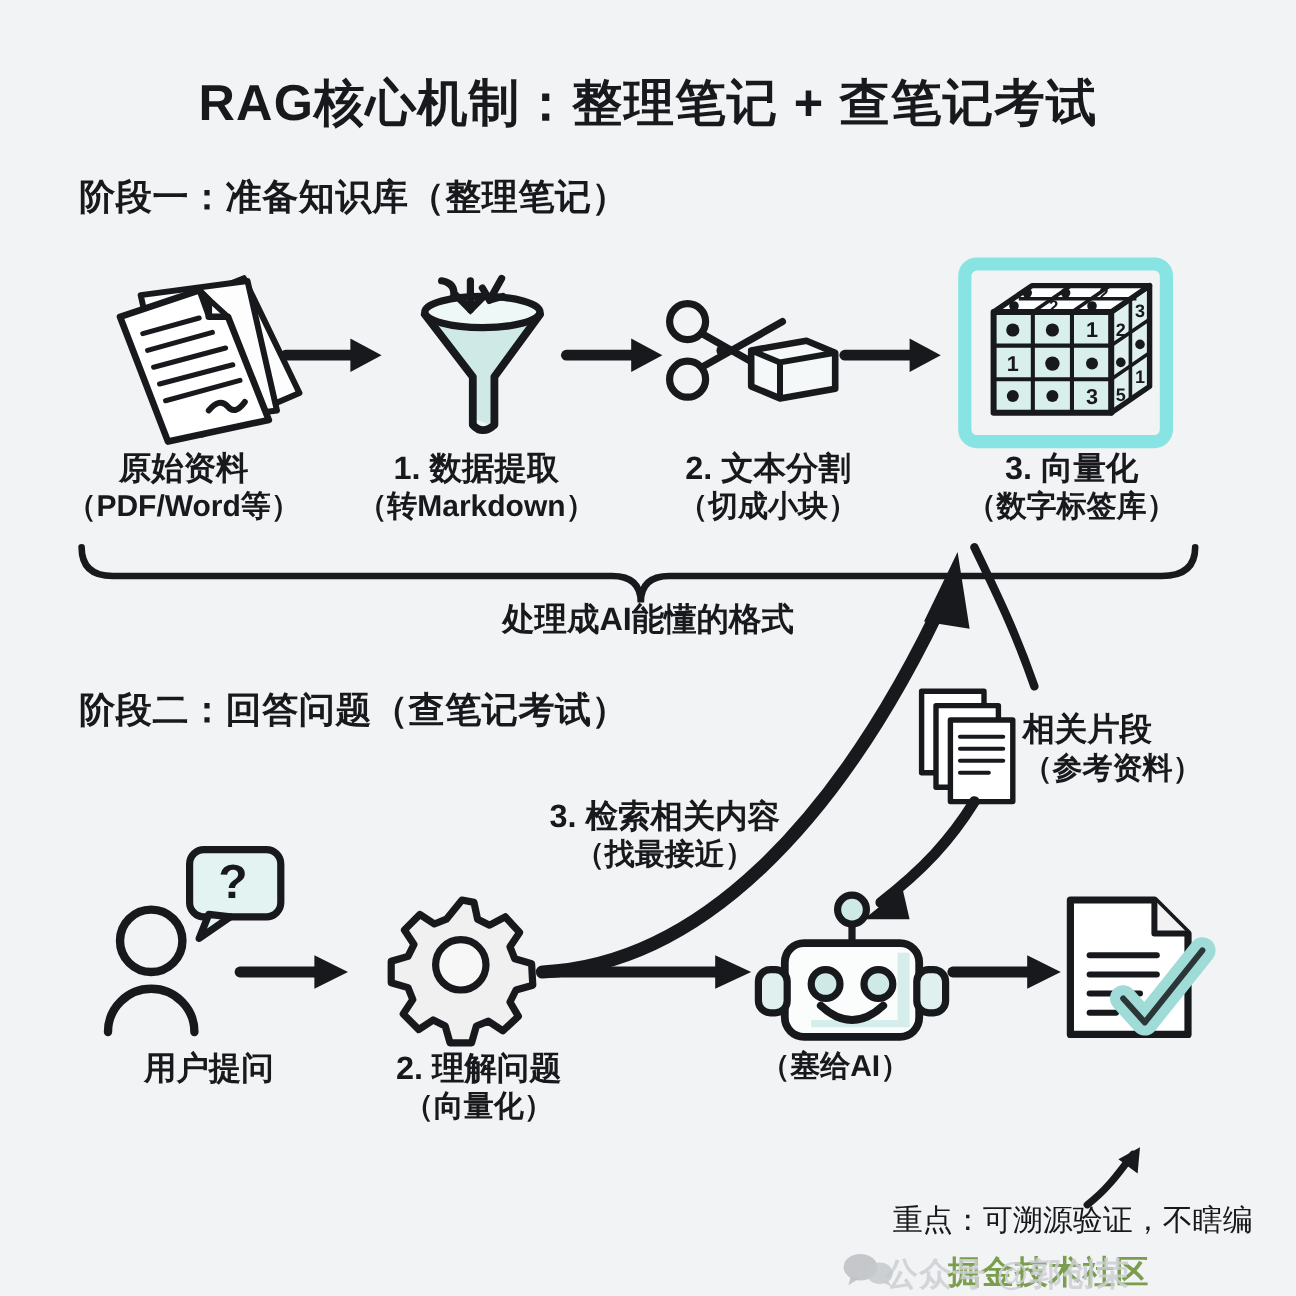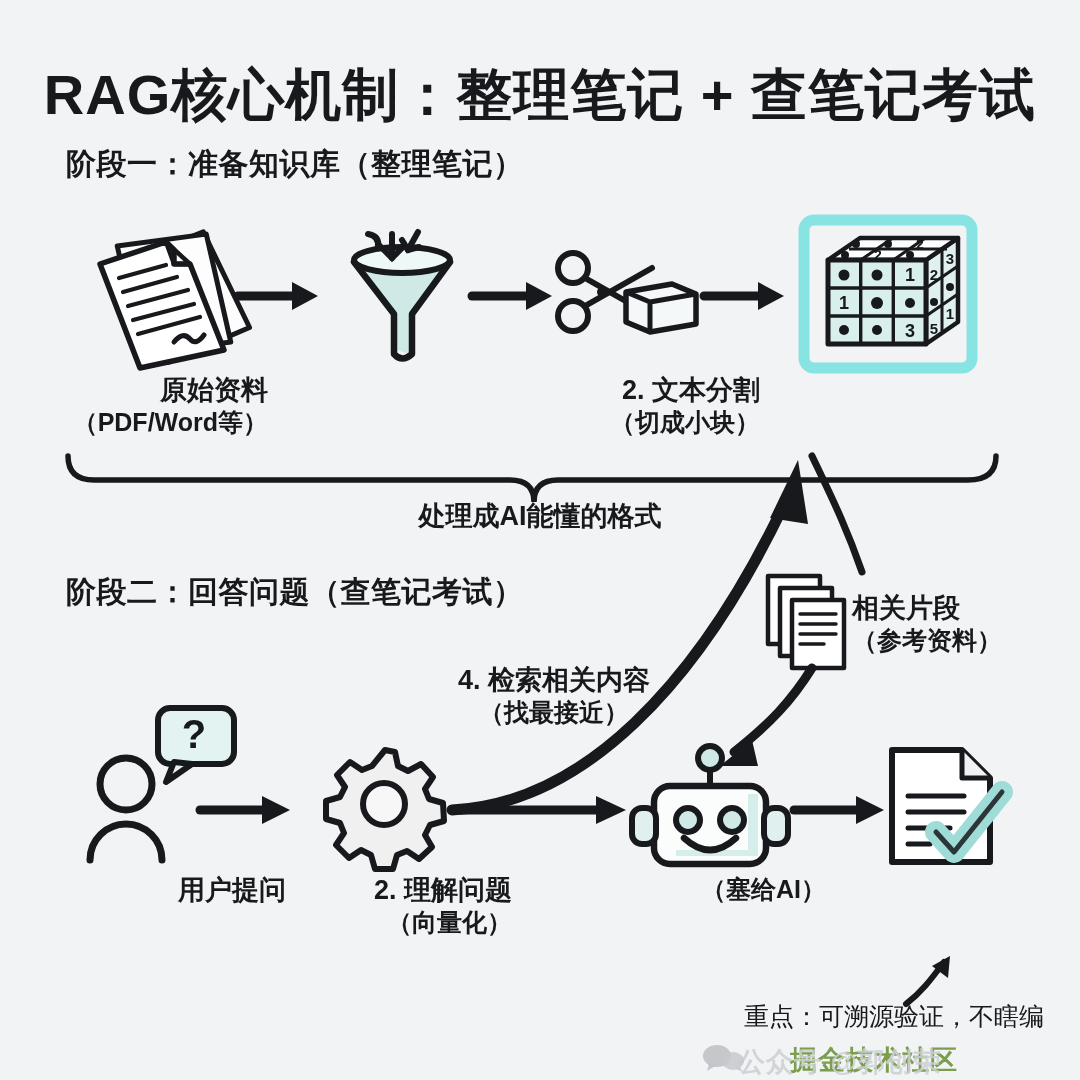--- a/index.html
+++ b/index.html
@@ -10,35 +10,35 @@
     color:#17191c;
     overflow:hidden;
     position:relative;
   }
   .canvas{position:absolute;inset:0;}
   .abs{position:absolute;}
 
   .title{
     left:0;right:0;top:58px;
     text-align:center;
-    font-size:56px;
+    font-size:42px;
     font-weight:700;
     letter-spacing:1px;
   }
 
   .phase{
     font-size:30px;
     font-weight:700;
     letter-spacing:0.5px;
   }
   .phase1{left:66px;top:144px;}
   .phase2{left:66px;top:572px;}
 
   .caption{
-    text-align:right;
+    text-align:center;
     font-size:27px;
     font-weight:700;
     line-height:1.22;
     white-space:nowrap;
   }
   .caption .sub{font-size:25px;font-weight:700;}
 
   .brace-text{
     font-size:27px;font-weight:700;
     left:0;right:0;top:498px;text-align:center;
@@ -201,43 +201,51 @@
         <text x="136" y="120">5</text>
           <text x="152" y="105">1</text>
       </g>
     </svg>
   </div>
 
   <div class="abs caption" style="left:38px;top:374px;width:230px;">
     <div>原始资料</div>
     <div class="sub">（PDF/Word等）</div>
   </div>
+  <div class="abs caption" style="left:282px;top:374px;width:230px;">
+    <div>1. 数据提取</div>
+    <div class="sub">（转Markdown）</div>
+  </div>
   <div class="abs caption" style="left:520px;top:374px;width:240px;">
     <div>2. 文本分割</div>
     <div class="sub">（切成小块）</div>
+  </div>
+  <div class="abs caption" style="left:768px;top:374px;width:250px;">
+    <div>3. 向量化</div>
+    <div class="sub">（数字标签库）</div>
   </div>
 
   <div class="abs" style="left:62px;top:448px;">
     <svg width="940" height="60" viewBox="0 0 940 60">
       <path d="M6 8 q0 24 26 24 L448 32 q24 0 24 22 q0 -22 24 -22 L906 32 q28 0 28 -24" fill="none" stroke="#17191c" stroke-width="5.5" stroke-linecap="round"></path>
     </svg>
   </div>
   <div class="abs brace-text">处理成AI能懂的格式</div>
 
   <div class="abs phase phase2">阶段二：回答问题（查笔记考试）</div>
 
   <div class="abs" style="left:430px;top:440px;">
     <svg width="420" height="390" viewBox="0 0 420 390">
       <path d="M22 370 C 150 364 268 250 360 52" fill="none" stroke="#17191c" stroke-width="11" stroke-linecap="round"></path>
       <path d="M340 78 L368 20 L378 84 Z" fill="#17191c"></path>
     </svg>
   </div>
 
   <div class="abs caption" style="left:404px;top:664px;width:300px;text-align:center;">
-    <div>4. 检索相关内容</div>
+    <div>3. 检索相关内容</div>
     <div class="sub">（找最接近）</div>
   </div>
 
   <div class="abs" style="left:760px;top:568px;">
     <svg width="110" height="110" viewBox="0 0 110 110">
       <g fill="#ffffff" stroke="#17191c" stroke-width="4.5" stroke-linejoin="round">
         <rect x="8" y="8" width="52" height="68"></rect>
         <rect x="20" y="20" width="52" height="68"></rect>
         <rect x="32" y="32" width="52" height="68"></rect>
       </g>

